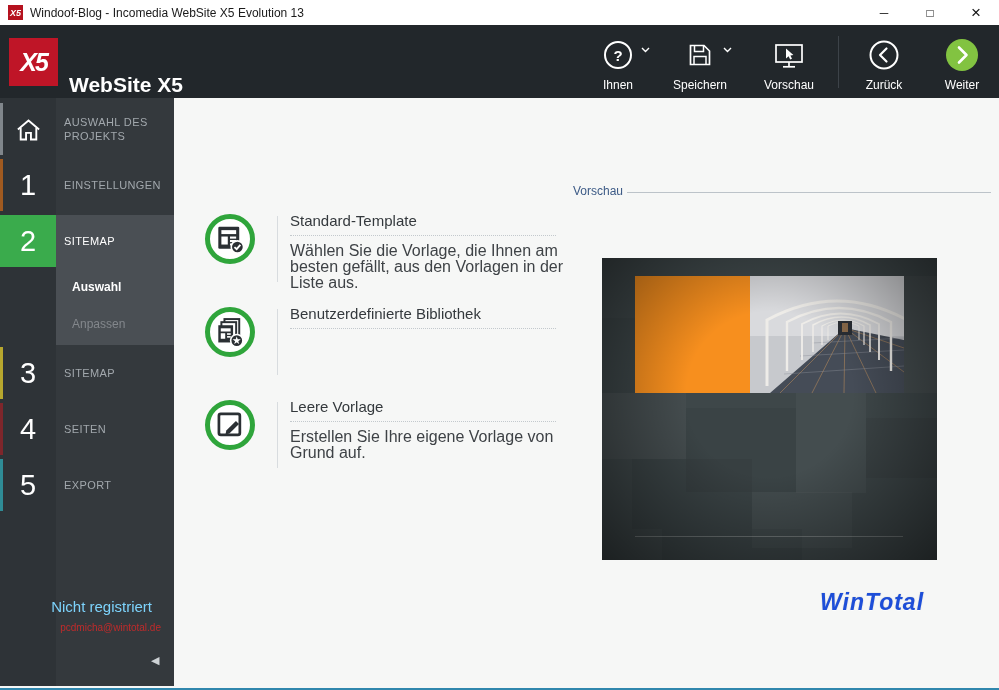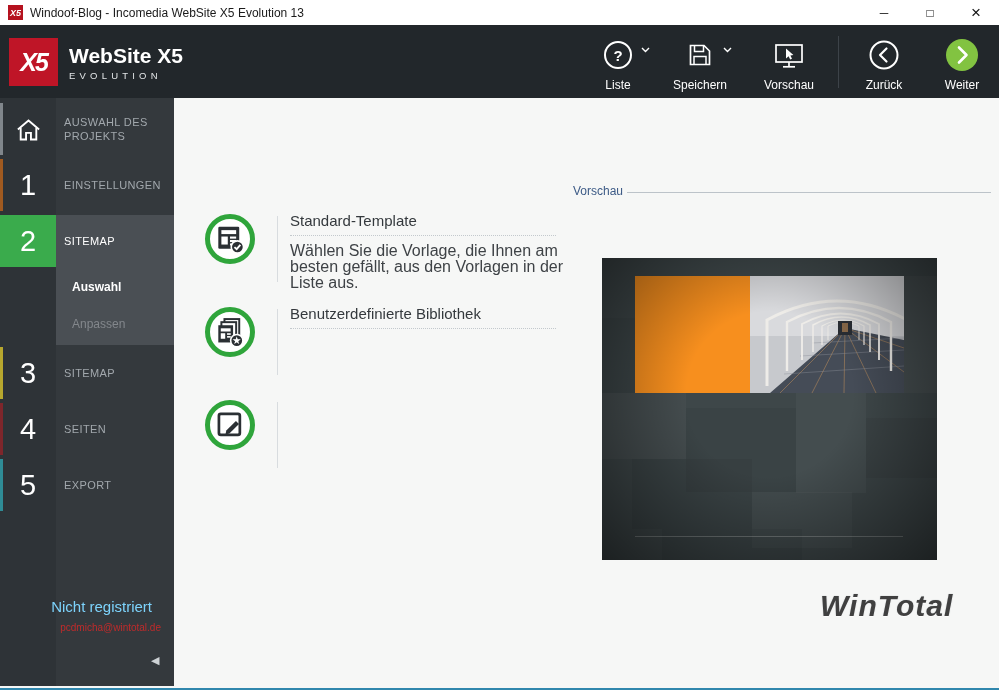--- a/index.html
+++ b/index.html
@@ -19,21 +19,21 @@
           font-size:12px;color:#111;cursor:default;}
   .tb-ctl.close{font-size:17px;}
 
   
   .toolbar{position:absolute;top:25px;left:0;right:0;height:73px;background:#22272b;}
   .logo{position:absolute;left:9px;top:13px;display:flex;}
   .logo-badge{width:49px;height:48px;background:#bf1527;color:#fff;display:flex;
               align-items:center;justify-content:center;font-size:25px;font-weight:bold;
               font-style:italic;letter-spacing:-2px;}
   .logo-text{margin-left:11px;color:#fff;padding-top:7px;}
-  .logo-title{font-size:21px;font-weight:bold;line-height:21px;}
+  .logo-title{font-size:21px;font-weight:bold;line-height:21px;margin-top:29px;}
   .logo-sub{font-size:9.5px;letter-spacing:4.2px;color:#e2e5e7;margin-top:4px;}
   .tool-btn{position:absolute;top:8px;width:76px;text-align:center;color:#fff;cursor:pointer;}
   .tool-btn .ticon{height:44px;display:flex;align-items:center;justify-content:center;position:relative;}
   .tool-btn .tlabel{font-size:12px;margin-top:1px;}
   .circle-q{width:28px;height:28px;border:2px solid #fff;border-radius:50%;
             display:flex;align-items:center;justify-content:center;font-size:15px;font-weight:bold;color:#fff;}
   .drop-chevron{position:absolute;right:6px;top:14px;}
   .btn-hilfe{left:580px;} .btn-speichern{left:662px;} .btn-vorschau{left:751px;}
   .btn-zurueck{left:846px;} .btn-weiter{left:924px;}
   .toolbar-sep{position:absolute;left:838px;top:11px;width:1px;height:52px;background:#3d4349;}
@@ -94,22 +94,22 @@
   .m5{left:30px;top:201px;width:120px;height:70px;background:rgba(0,0,0,.05);}
   .m6{left:150px;top:234px;width:100px;height:56px;background:rgba(255,255,255,.028);}
   .m7{left:0;top:60px;width:33px;height:75px;background:rgba(0,0,0,.04);}
   .m8{left:302px;top:18px;width:33px;height:117px;background:rgba(255,255,255,.03);}
   .m9{left:60px;top:271px;width:140px;height:31px;background:rgba(0,0,0,.05);}
   .pv-orange{position:absolute;left:33px;top:18px;width:115px;height:117px;background:#f78f1e;}
   .pv-photo{position:absolute;left:148px;top:18px;width:154px;height:117px;}
   .pv-footline{position:absolute;left:33px;top:278px;width:268px;height:1px;background:rgba(255,255,255,.25);}
   .pv-box::after{content:'';position:absolute;left:0;top:0;right:0;bottom:0;pointer-events:none;
       background:radial-gradient(ellipse at 50% 45%, rgba(0,0,0,0) 35%, rgba(0,0,0,.55) 100%);}
-  .watermark{position:absolute;left:646px;top:432px;font-size:30px;font-weight:bold;font-style:italic;
-             color:#404040;text-shadow:0 1px 1px #fff,0 0 1px #9aa0a5;letter-spacing:1px;}
+  .watermark{position:absolute;left:646px;top:432px;font-size:23px;font-weight:bold;font-style:italic;
+             color:#1d4ed8;text-shadow:0 1px 1px #fff,0 0 1px #9aa0a5;letter-spacing:1px;}
 
   .bottom-border{position:absolute;left:0;bottom:0;width:100%;height:2px;background:#3087ad;z-index:10;}
 </style>
 </head>
 <body>
 
 <div class="window">
 
   <div class="titlebar">
     <div class="app-icon">X5</div>
@@ -130,21 +130,21 @@
       </div>
     </div>
 
     <div class="tool-btn btn-hilfe">
       <div class="ticon">
         <div class="circle-q">?</div>
         <svg class="drop-chevron" width="9" height="6" viewBox="0 0 9 6">
             <polyline points="1,1 4.5,4.5 8,1" stroke="#fff" stroke-width="1.4" fill="none"></polyline>
           </svg>
       </div>
-      <div class="tlabel">Liste</div>
+      <div class="tlabel">Ihnen</div>
     </div>
 
     <div class="tool-btn btn-speichern">
       <div class="ticon">
         <svg width="26" height="26" viewBox="0 0 26 26">
           <path d="M3.5 3.5 H17 L22.5 9 V22.5 H3.5 Z" fill="none" stroke="#fff" stroke-width="1.7"></path>
           <path d="M7.5 3.5 V9.5 H16.5 V3.5" fill="none" stroke="#fff" stroke-width="1.5"></path>
           <path d="M7 22.5 V14.5 H19 V22.5" fill="none" stroke="#fff" stroke-width="1.5"></path>
         </svg>
         <svg class="drop-chevron" width="9" height="6" viewBox="0 0 9 6">
@@ -290,20 +290,25 @@
     </div>
 
     <div class="option opt-3">
       <div class="opt-circle">
         <svg width="32" height="32" viewBox="0 0 26 26">
           <rect x="4" y="4" width="17" height="17" rx="1.5" fill="none" stroke="#2b3034" stroke-width="2.2"></rect>
           <path d="M10 17.5 L17.8 9.7 L20.3 12.2 L12.5 20 L9.3 20.7 Z" fill="#2b3034"></path>
         </svg>
       </div>
       <div class="opt-div"></div>
+      <div class="opt-text">
+        <div class="opt-title">Leere Vorlage</div>
+        <div class="opt-rule"></div>
+        <div class="opt-desc">Erstellen Sie Ihre eigene Vorlage von Grund auf.</div>
+      </div>
     </div>
 
     <div class="pv-label">Vorschau</div>
     <div class="pv-line"></div>
 
     <div class="pv-box">
       <div class="m m1"></div>
         <div class="m m2"></div>
       <div class="m m3"></div>
         <div class="m m4"></div>

